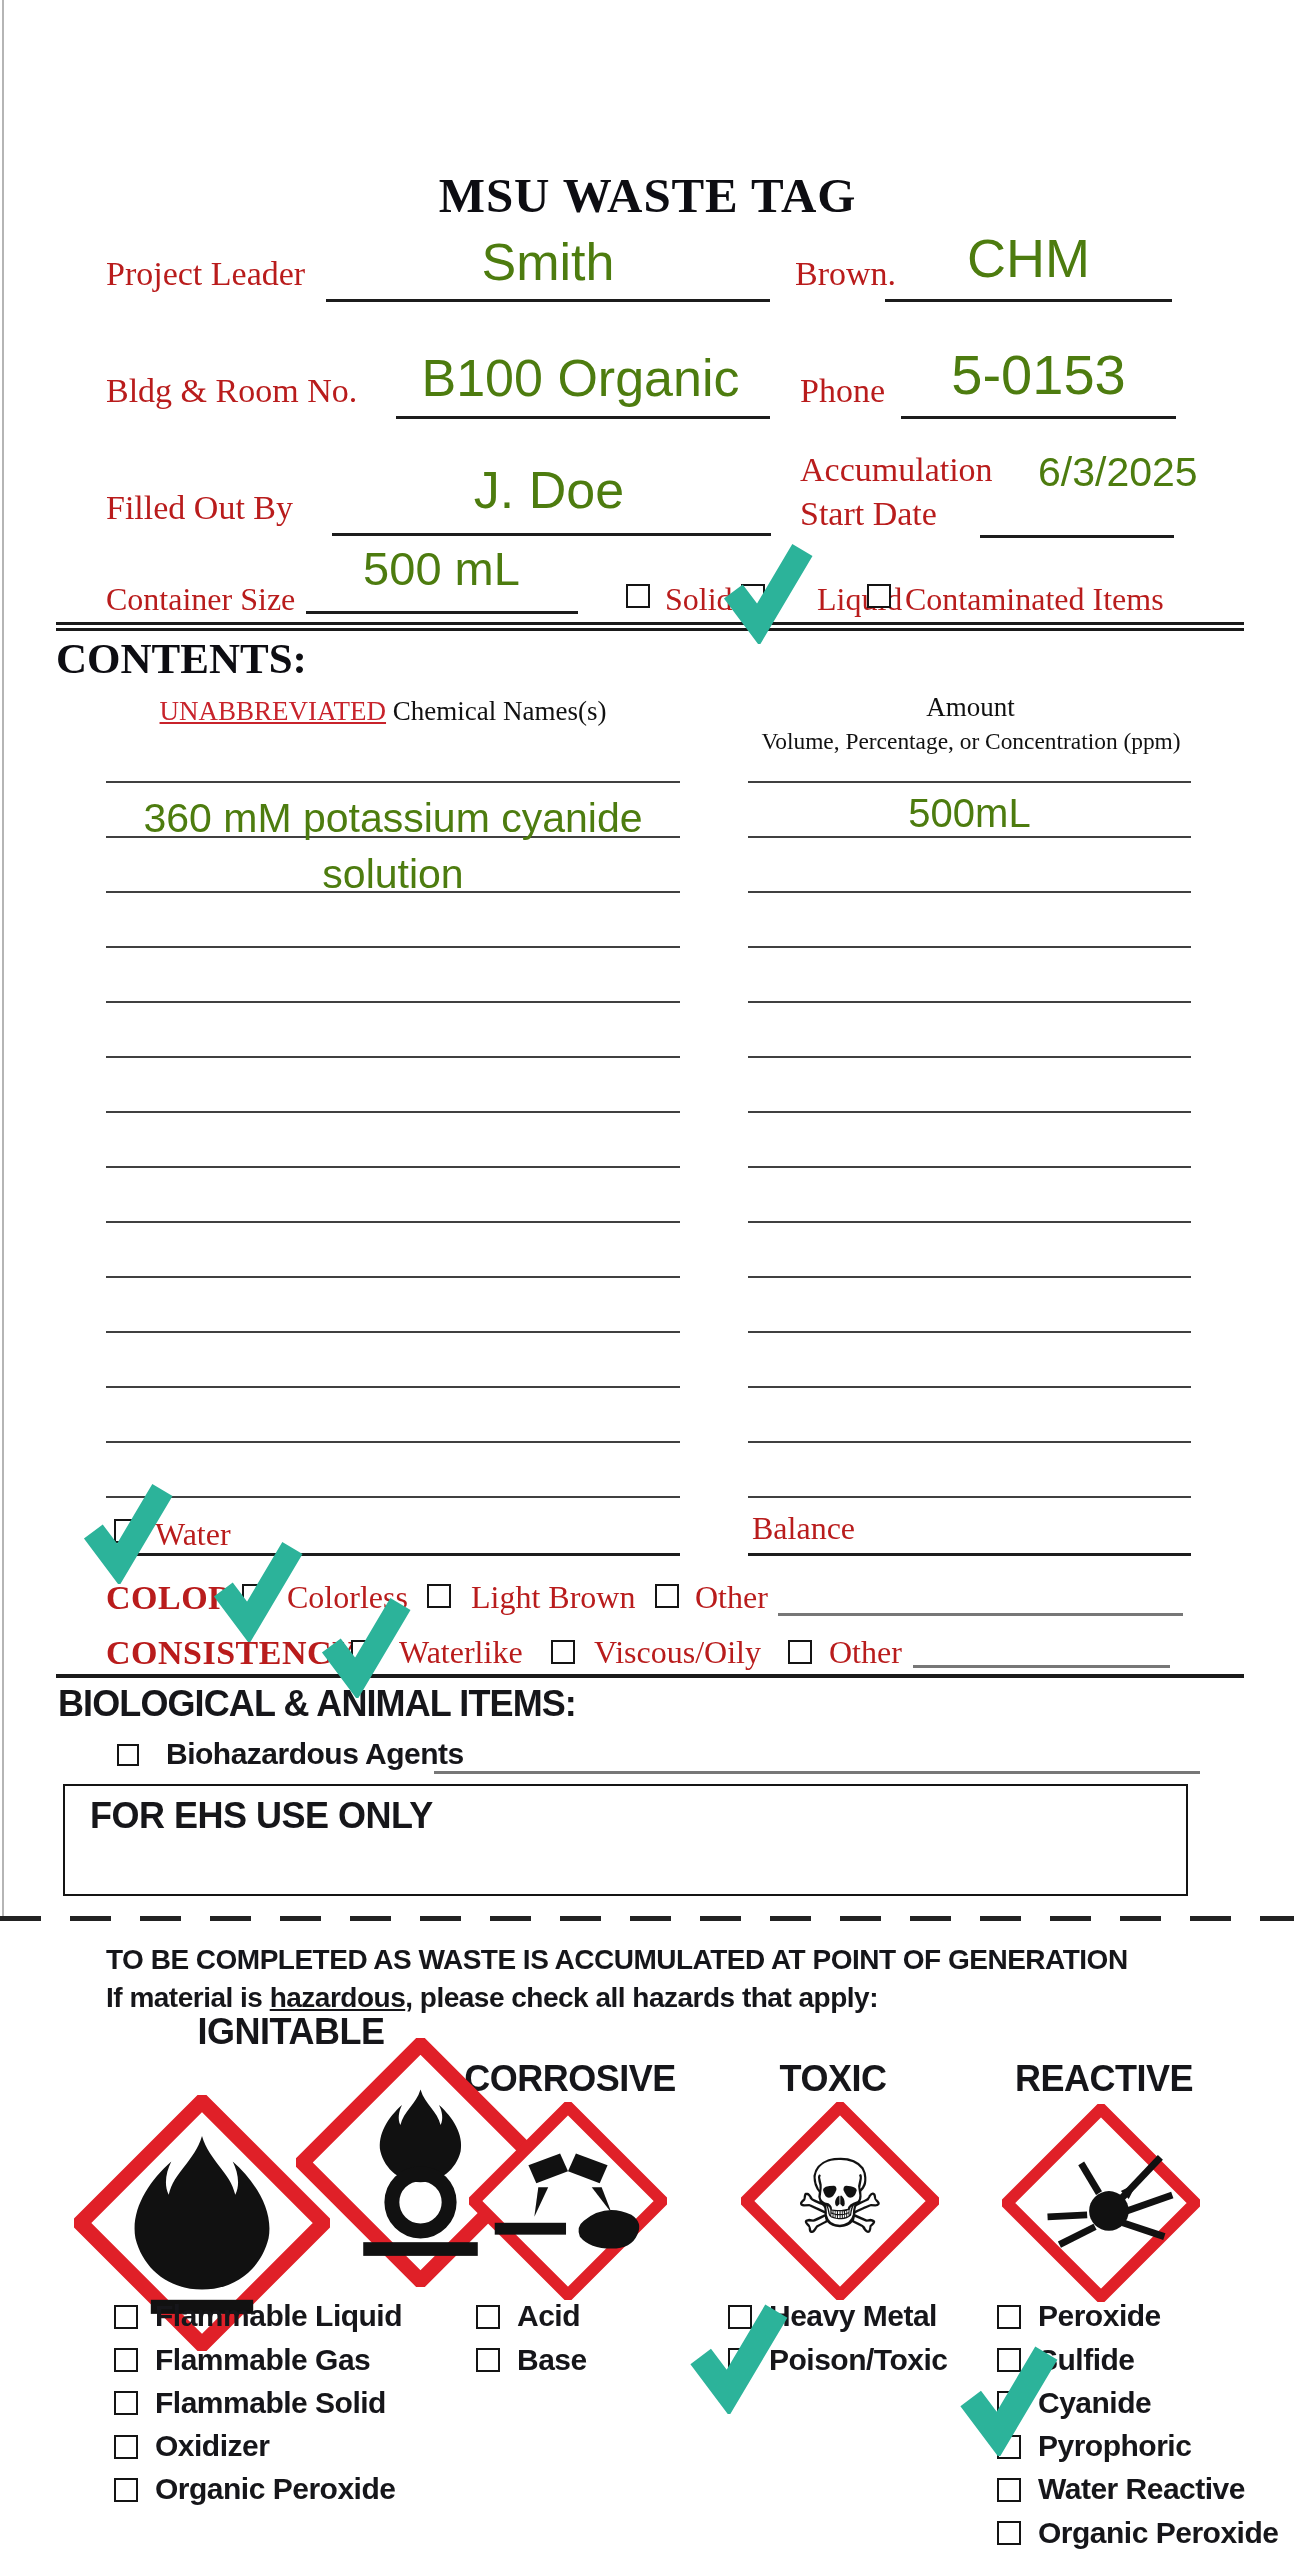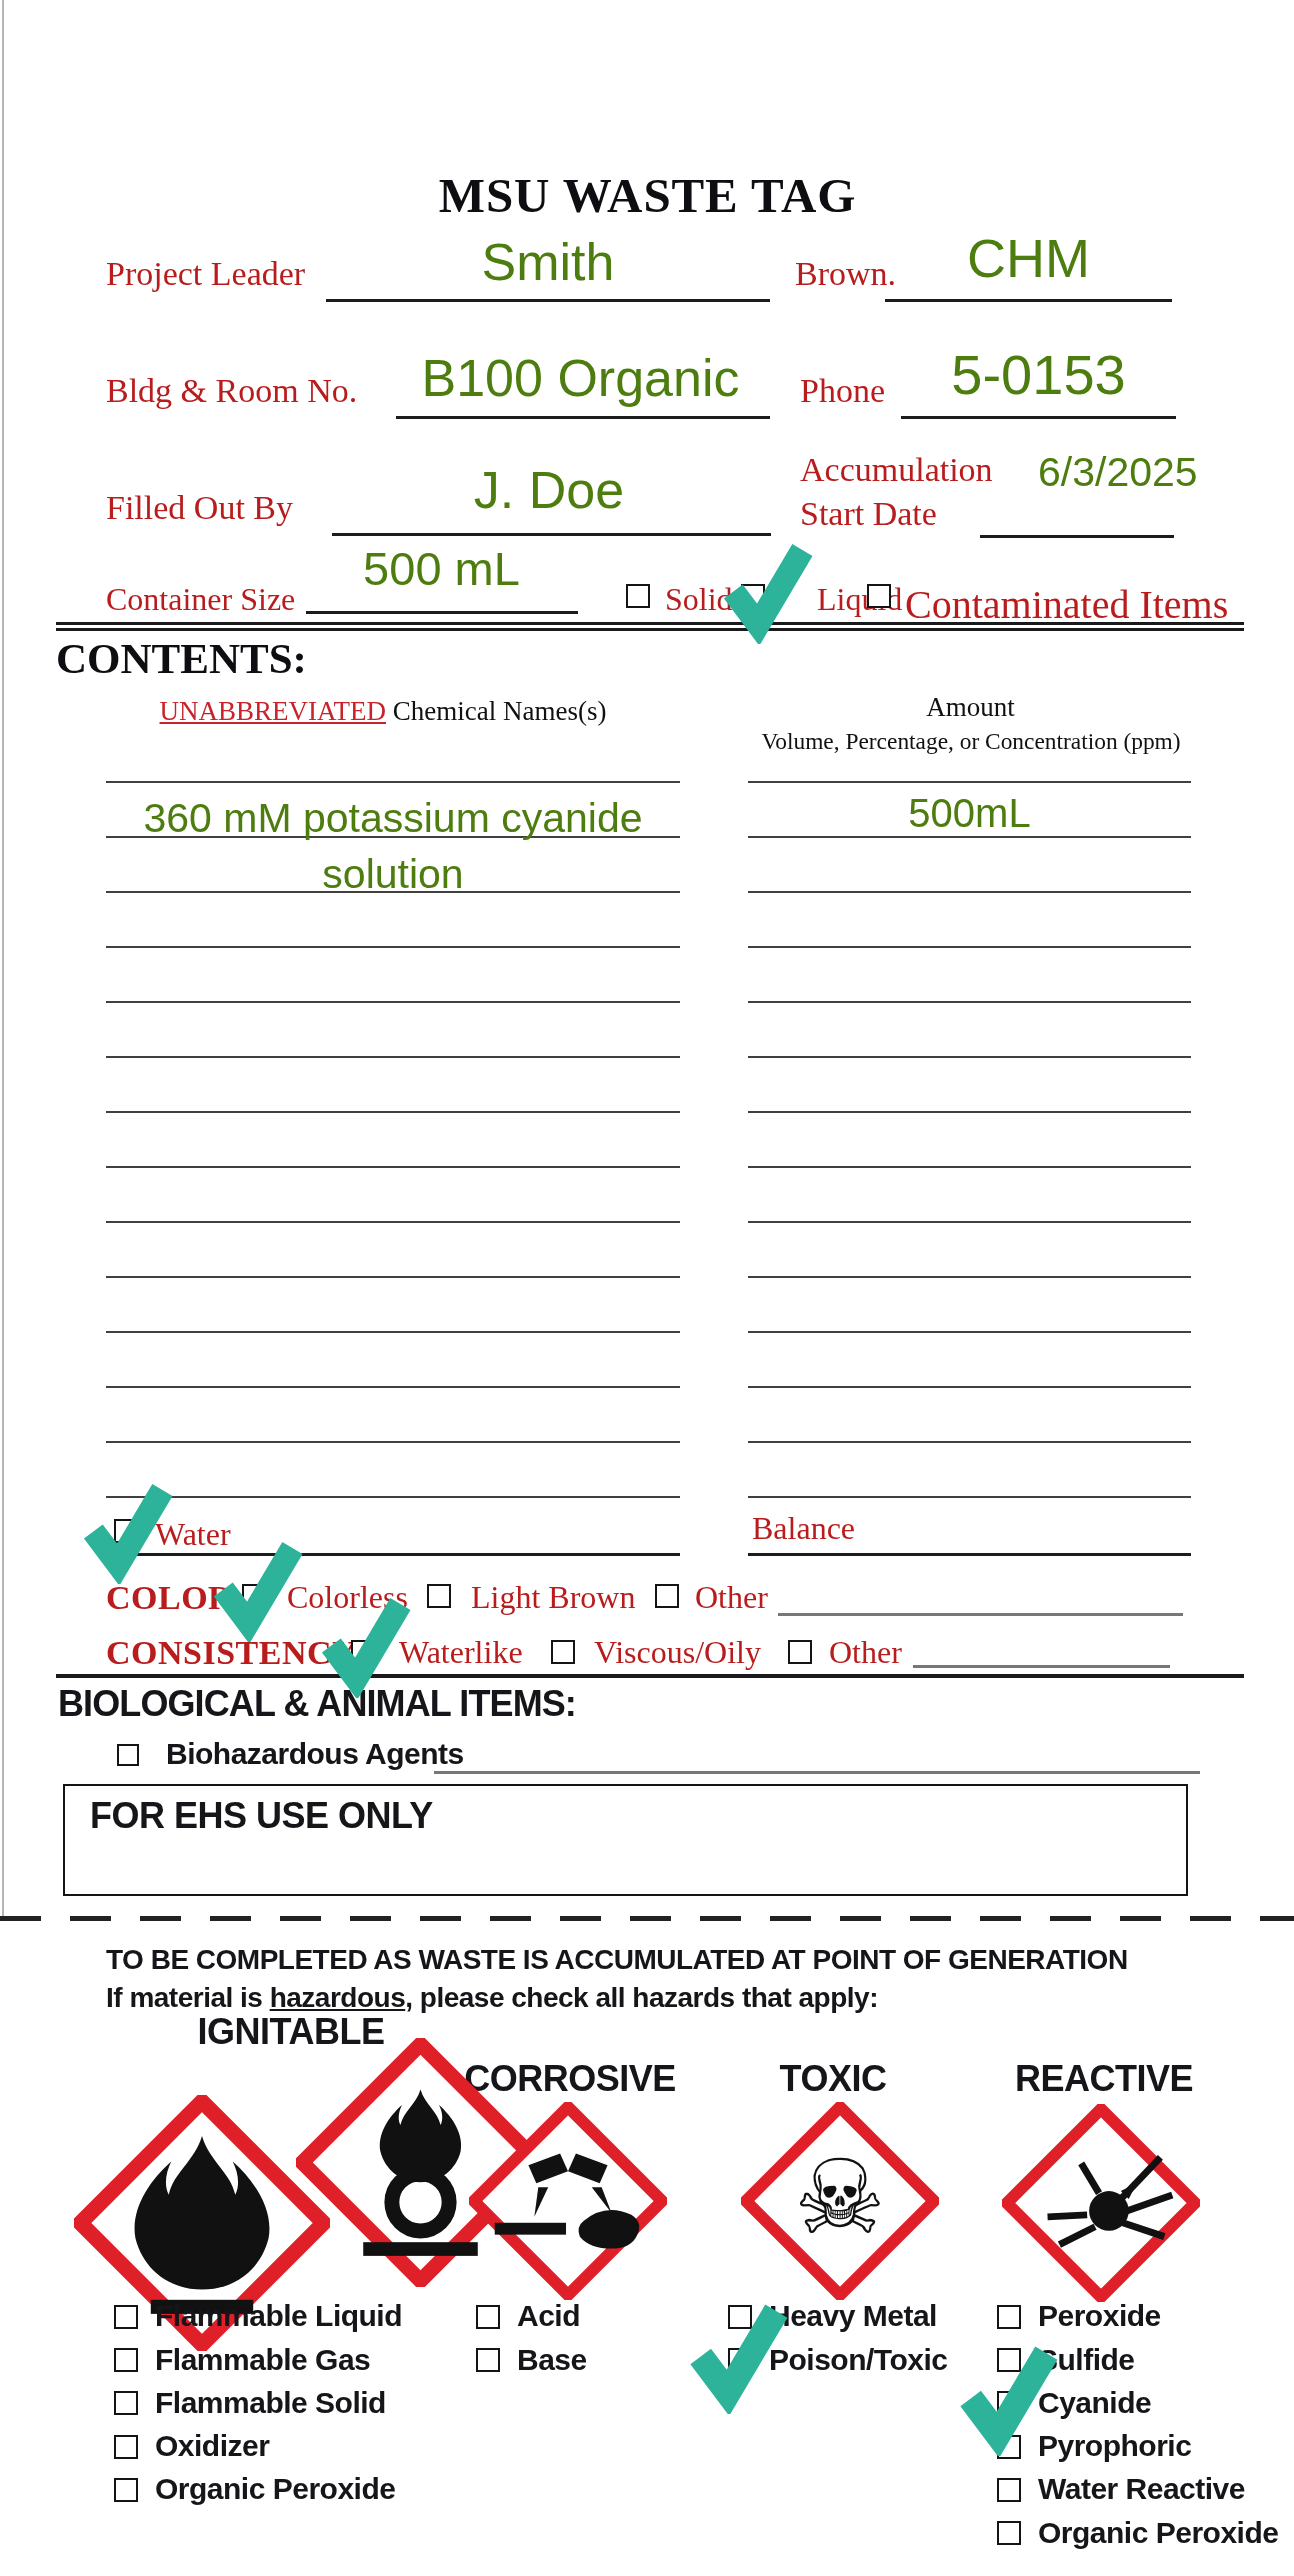--- a/index.html
+++ b/index.html
@@ -62,21 +62,21 @@
   <span class="abs hand ctr" style="left:320px;top:541px;width:243px;font-size:47px;">500 mL</span>
 
   <div class="cb" style="left:626px;top:584px;"></div>
   <span class="abs slabel" style="left:665px;top:581px;font-size:32px;">Solid</span>
   <div class="cb" style="left:741px;top:584px;"></div>
   <span class="abs slabel" style="left:778px;top:581px;font-size:32px;margin-left:39px;">Liquid</span>
   <svg class="check" style="left:719px;top:539px;" width="95" height="105" viewBox="0 0 34 38">
       <path d="M5 19 L14 31 L30 4"></path>
     </svg>
   <div class="cb" style="left:867px;top:584px;"></div>
-  <span class="abs slabel" style="left:905px;top:581px;font-size:40px;text-align:center;">Contaminated Items</span>
+  <span class="abs slabel" style="left:905px;top:581px;font-size:32px;text-align:center;">Contaminated Items</span>
 
   <div class="rule2" style="left:56px;top:622px;width:1188px;"></div>
   <div class="rule2" style="left:56px;top:628px;width:1188px;"></div>
 
   <span class="abs title" style="left:56px;top:634px;font-size:43px;letter-spacing:0;">CONTENTS:</span>
   <div class="abs ctr" style="left:117px;top:696px;width:532px;font-size:27px;">
     <span class="red-underline">UNABBREVIATED</span><span> Chemical Names(s)</span>
   </div>
   <div class="abs ctr" style="left:752px;top:692px;width:437px;font-size:27px;">Amount</div>
   <div class="abs ctr" style="left:739px;top:728px;width:464px;font-size:23.4px;">Volume, Percentage, or Concentration (ppm)</div>

